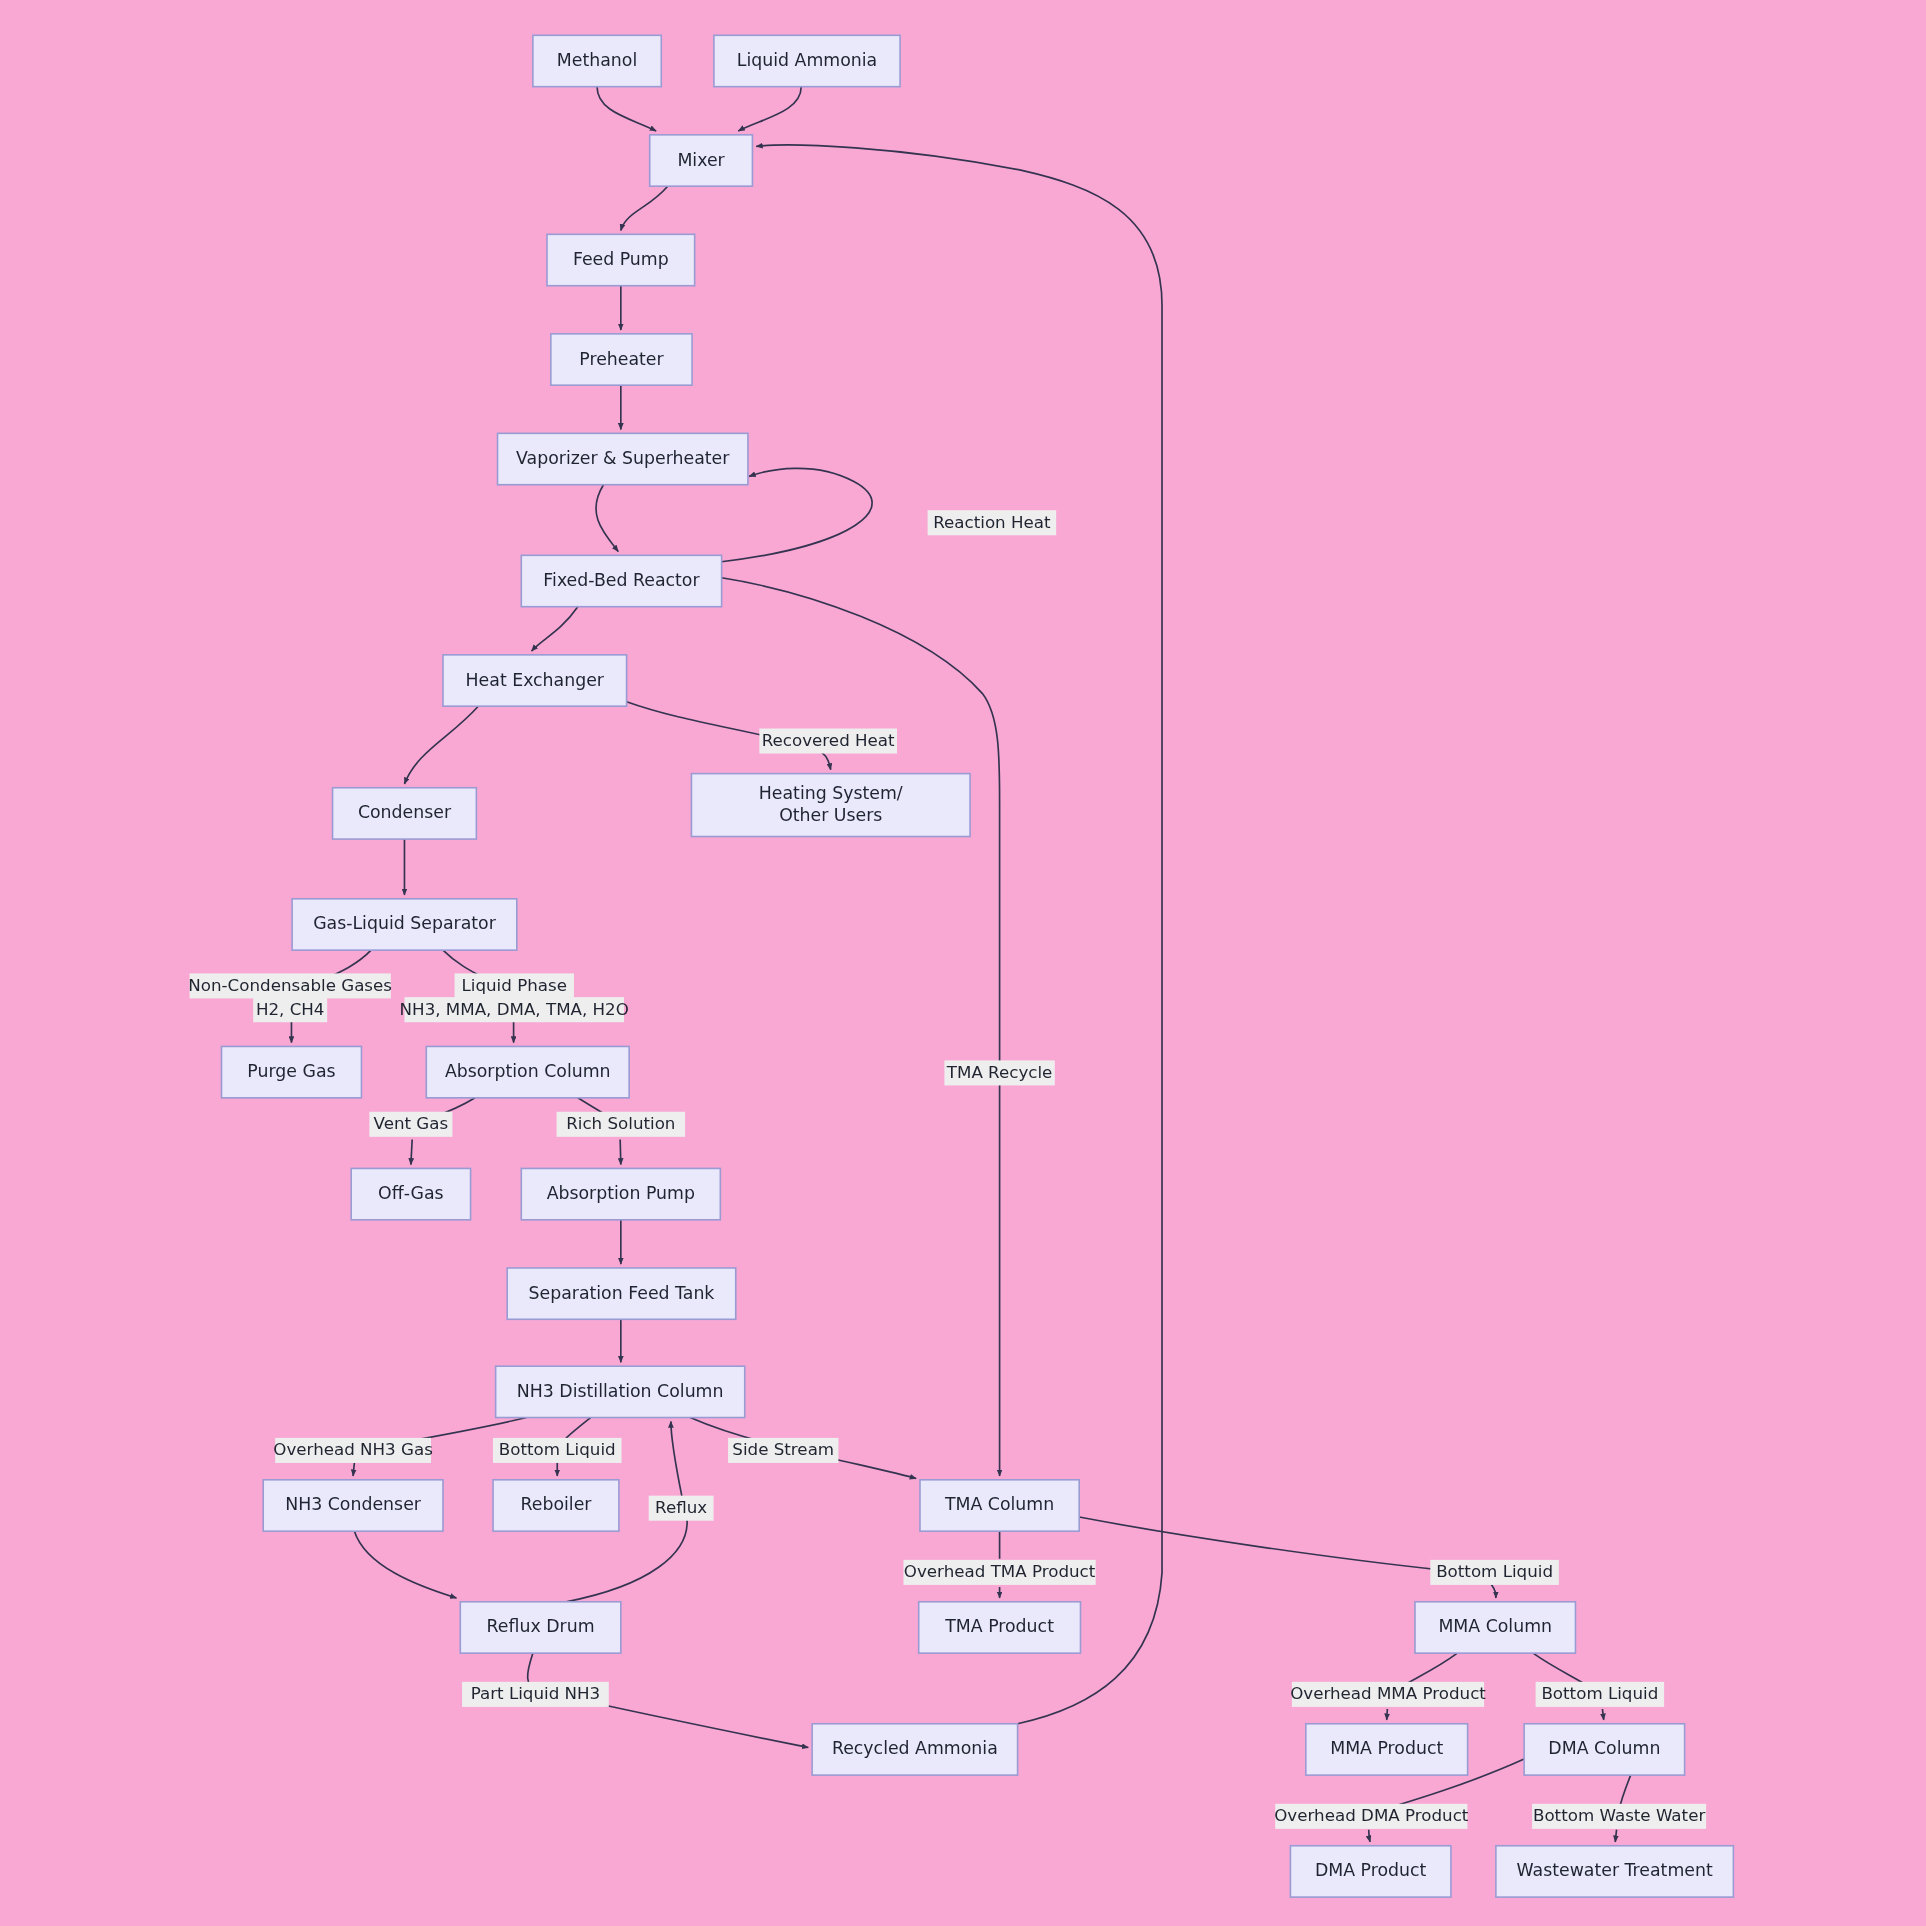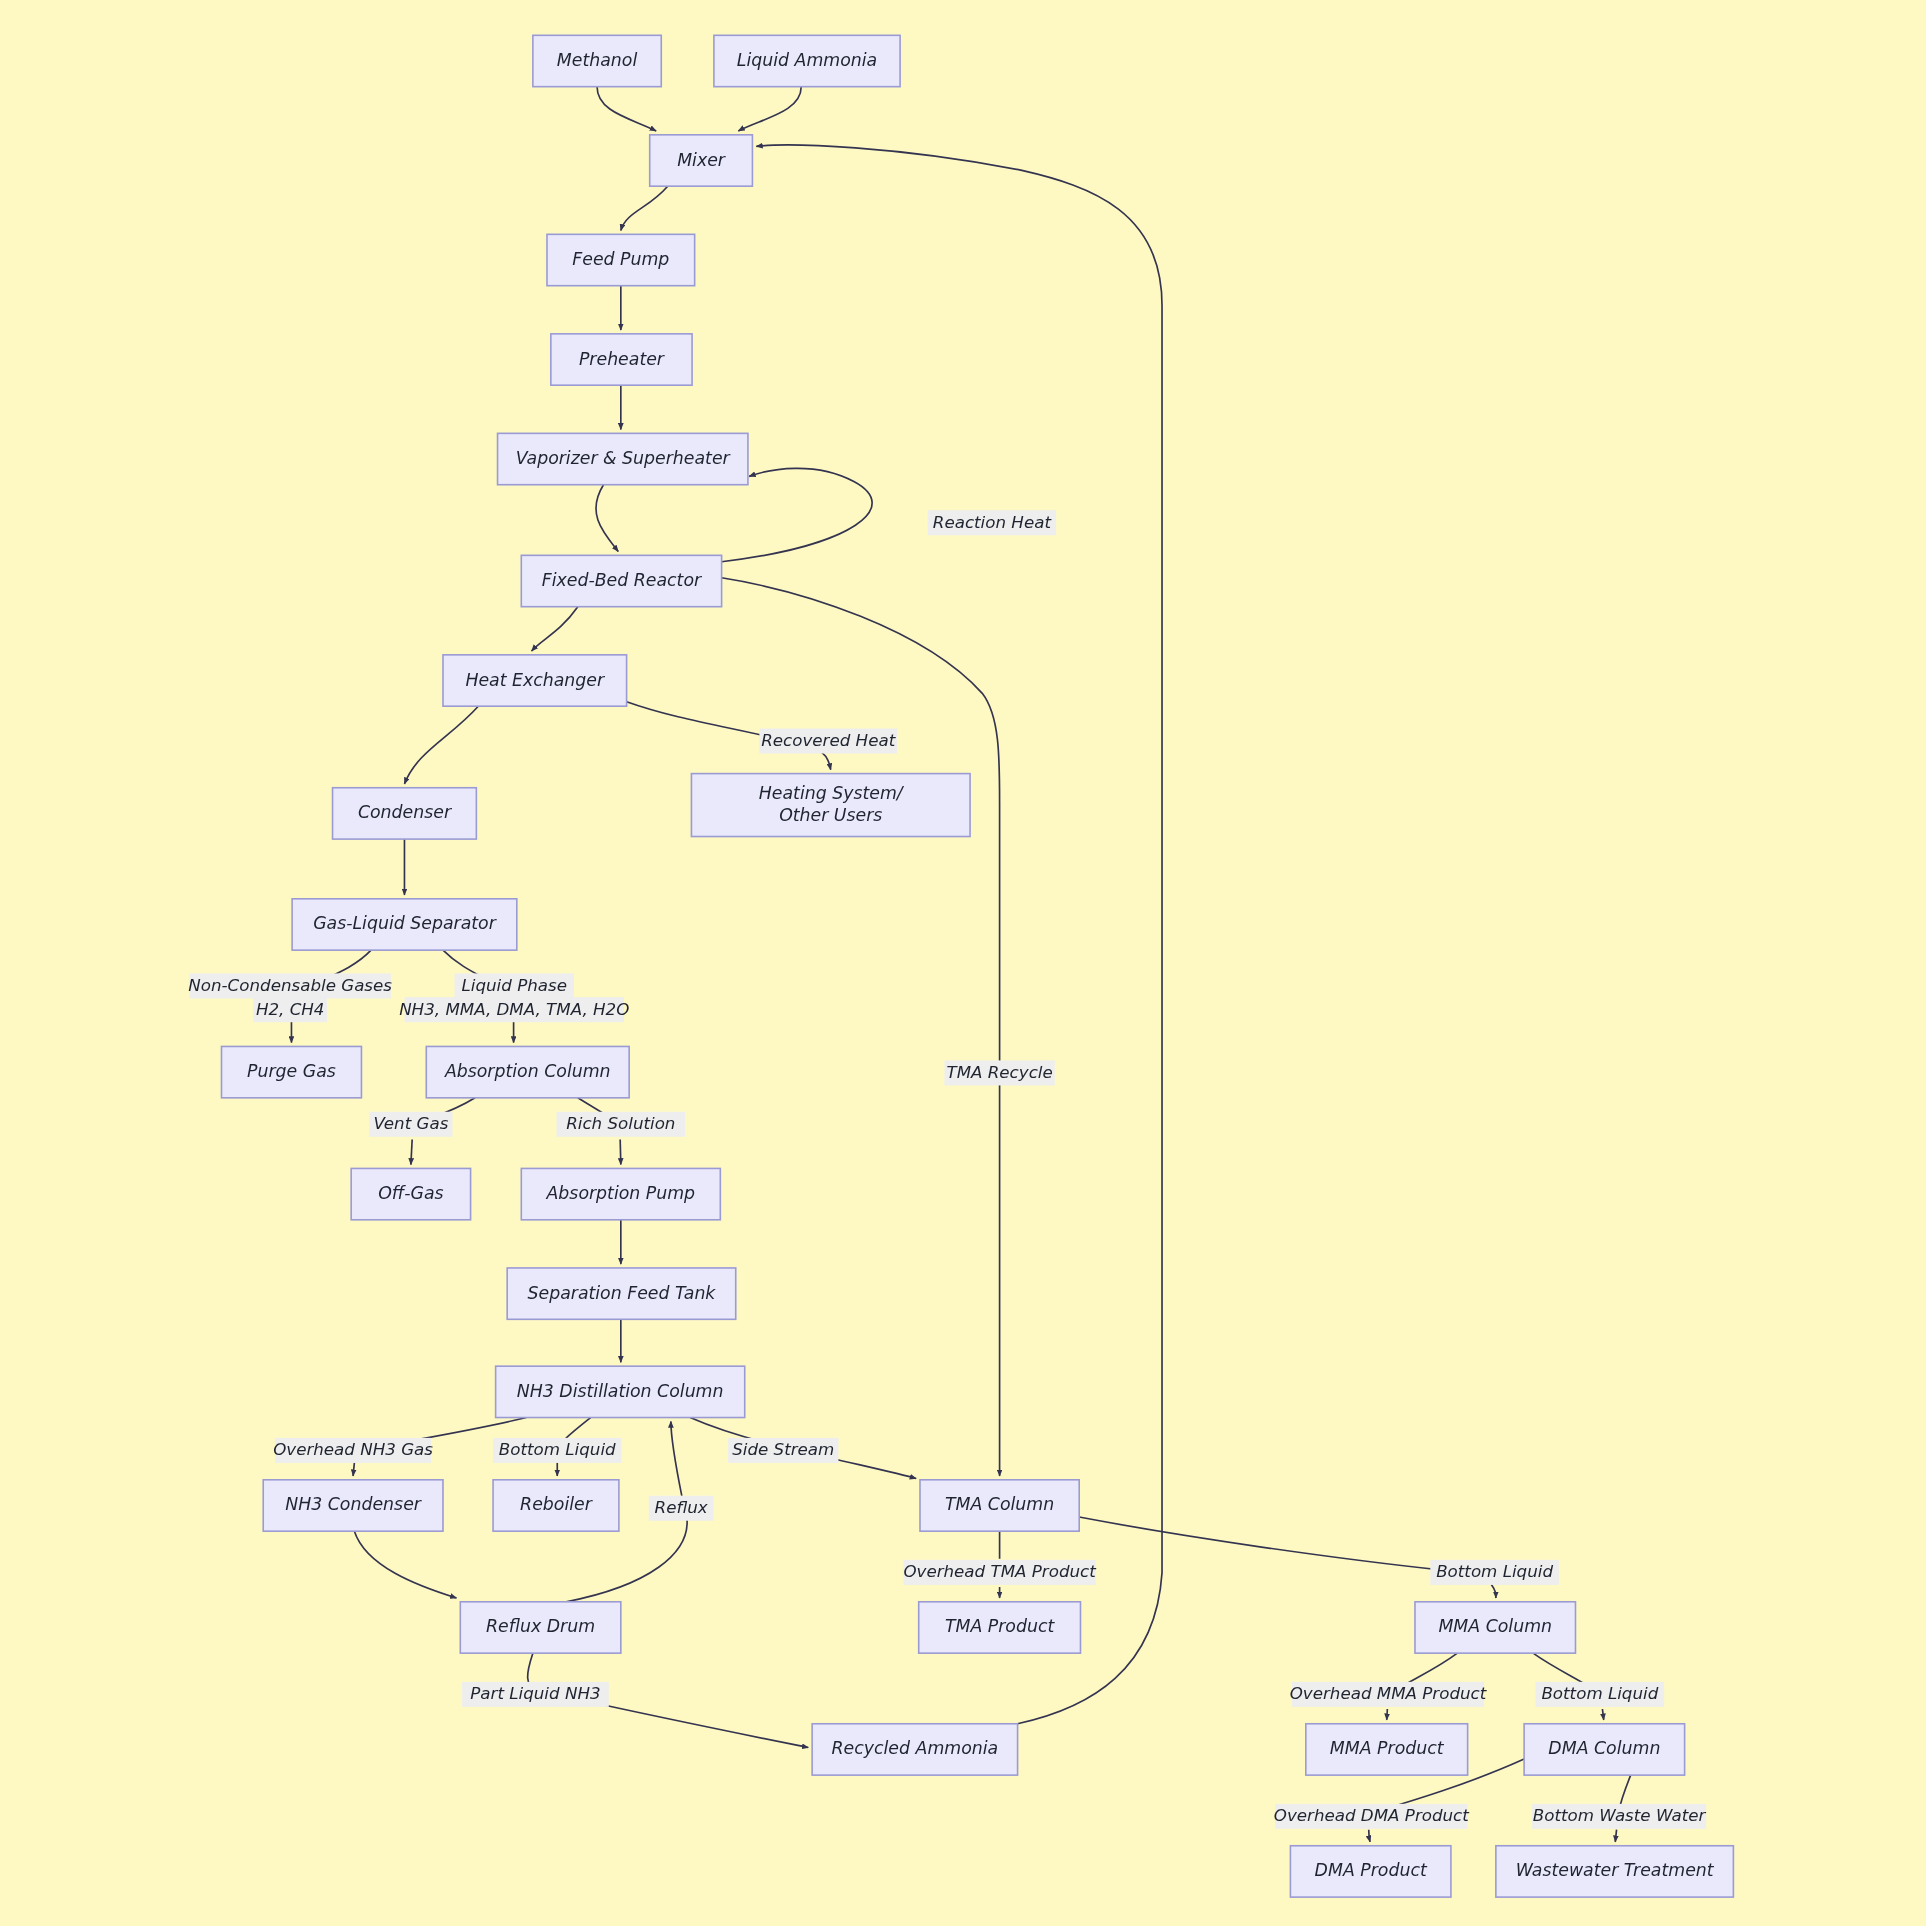--- a/index.html
+++ b/index.html
@@ -10,22 +10,21 @@
   body {
     width: 1926px;
     height: 1926px;
     font-family: "DejaVu Sans", "Liberation Sans", sans-serif;
     overflow: hidden;
   }
   #diagram-root {
     position: relative;
     width: 1926px;
     height: 1926px;
-    background: #fef9c3;
-    font-style: italic;
+    background: #f9a8d4;
   }
   svg#flow {
     position: absolute;
     top: 0; left: 0;
     width: 1926px;
     height: 1926px;
     display: block;
   }
   .node-rect {
     fill: #e9e9fb;

